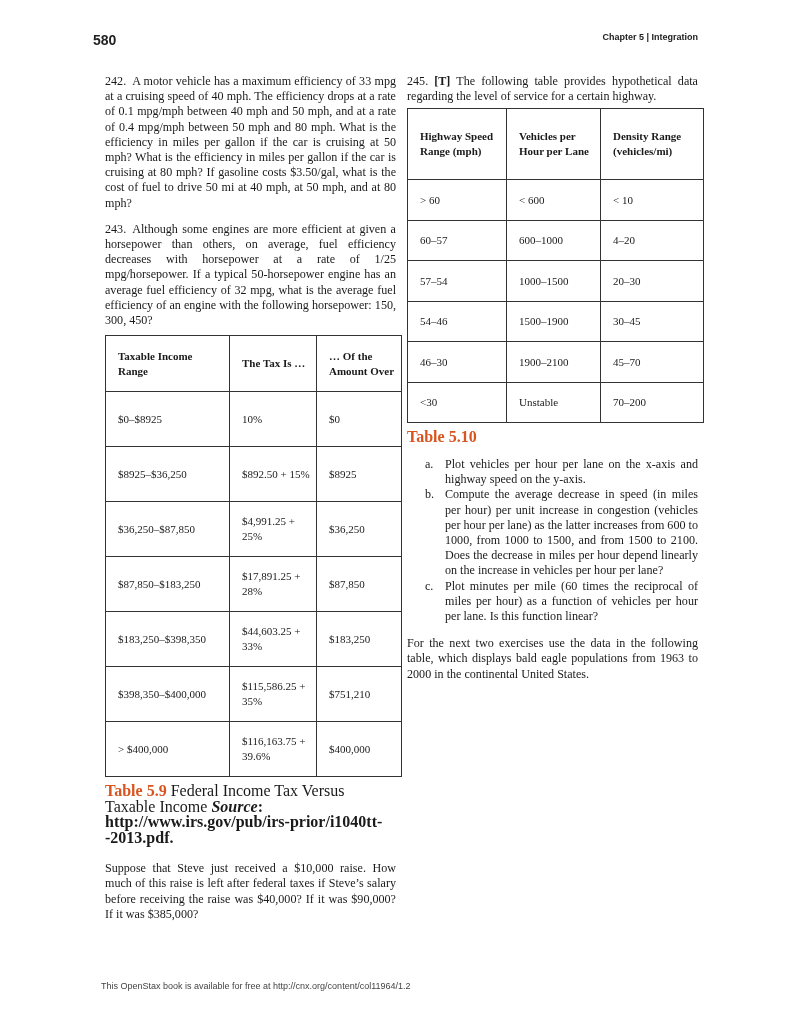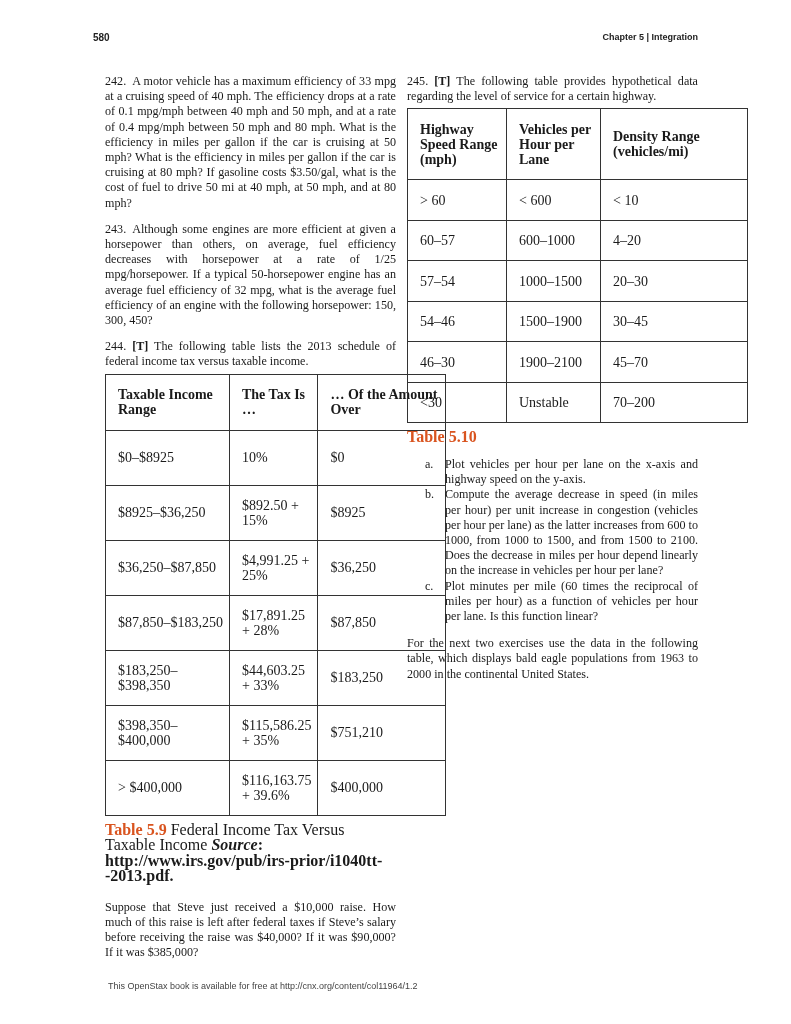--- a/index.html
+++ b/index.html
@@ -1,54 +1,53 @@
 <!DOCTYPE html>
 <html><head>
 <meta charset="utf-8">
 <style>
   html, body { margin: 0; padding: 0; background: #ffffff; }
   body { width: 791px; height: 1024px; position: relative; overflow: hidden; color: #1a1a1a; }
-  .header-num { position: absolute; left: 93px; top: 32px; font-family: "Liberation Sans", sans-serif; font-size: 10px; font-weight: bold; color: #222; }
+  .header-num { position: absolute; left: 93px; top: 32px; font-family: "Liberation Sans", sans-serif; font-size: 14px; font-weight: bold; color: #222; }
   .header-chap { position: absolute; right: 93px; top: 32px; font-family: "Liberation Sans", sans-serif; font-size: 9px; font-weight: bold; color: #222; text-align: center; }
   .col { position: absolute; top: 74px; width: 291px; font-family: "Liberation Serif", serif; font-size: 12.1px; line-height: 15.2px; }
   .col-left { left: 93px; padding-left: 12px; }
   .col-right { left: 407px; }
   p { margin: 0 0 11px 0; text-align: justify; }
   .num { margin-right: 6px; }
   .tag { font-weight: bold; }
-  table { border-collapse: collapse; width: 341px; font-family: "Liberation Serif", serif; font-size: 14px; line-height: 15px; margin-top: -4px; }
+  table { border-collapse: collapse; width: 297px; font-family: "Liberation Serif", serif; font-size: 11px; line-height: 15px; margin-top: -4px; }
   td, th { border: 1.5px solid #333; padding: 0 6px 0 12px; text-align: left; vertical-align: middle; }
   th { font-weight: bold; }
   .t59 th { height: 55px; }
   .t59 td { height: 54px; }
   .t59 col.c1 { width: 124px; }
   .t59 col.c2 { width: 87px; }
   .t510 th { height: 70px; }
   .t510 td { height: 39.5px; }
   .t510 col.c1 { width: 99px; }
   .t510 col.c2 { width: 94px; }
   .caption { font-family: Liberation Serif, serif; font-size: 16px; line-height: 15.5px; margin: 6px 0 16px 0; }
   .cap-label { color: #d9541f; font-weight: bold; }
   .cap-src { font-weight: bold; }
   .cap-src i { font-weight: bold; }
   ol { margin: 0 0 12px 0; padding: 0 0 0 38px; list-style: none; }
   ol li { position: relative; text-align: justify; margin: 0; }
   ol li .mark { position: absolute; left: -20px; }
-  .footer { position: absolute; left: 108px; top: 981px; font-family: "Liberation Sans", sans-serif; font-size: 9px; color: #444; }
+  .footer { position: absolute; left: 101px; top: 981px; font-family: "Liberation Sans", sans-serif; font-size: 9px; color: #444; }
 </style>
 </head>
 <body>
 
 <div class="header-num">580</div>
 <div class="header-chap">Chapter 5 | Integration</div>
 
 <div class="col col-left">
   <p><span class="num">242.</span><span>A motor vehicle has a maximum efficiency of 33 mpg at a cruising speed of 40 mph. The efficiency drops at a rate of 0.1 mpg/mph between 40 mph and 50 mph, and at a rate of 0.4 mpg/mph between 50 mph and 80 mph. What is the efficiency in miles per gallon if the car is cruising at 50 mph? What is the efficiency in miles per gallon if the car is cruising at 80 mph? If gasoline costs $3.50/gal, what is the cost of fuel to drive 50 mi at 40 mph, at 50 mph, and at 80 mph?</span></p>
   <p><span class="num">243.</span><span>Although some engines are more efficient at given a horsepower than others, on average, fuel efficiency decreases with horsepower at a rate of 1/25 mpg/horsepower. If a typical 50-horsepower engine has an average fuel efficiency of 32 mpg, what is the average fuel efficiency of an engine with the following horsepower: 150, 300, 450?</span></p>
-  <p style="margin-bottom:8px;"><span class="num">244.</span><span class="tag">[T]</span> <span>The following table lists the 2013 schedule of federal income tax versus taxable income.</span></p>
 
   <table class="t59">
     <colgroup>
         <col class="c1">
         <col class="c2">
         <col class="c3">
       </colgroup>
     <tbody>
         <tr>
       <th>Taxable Income Range</th>

